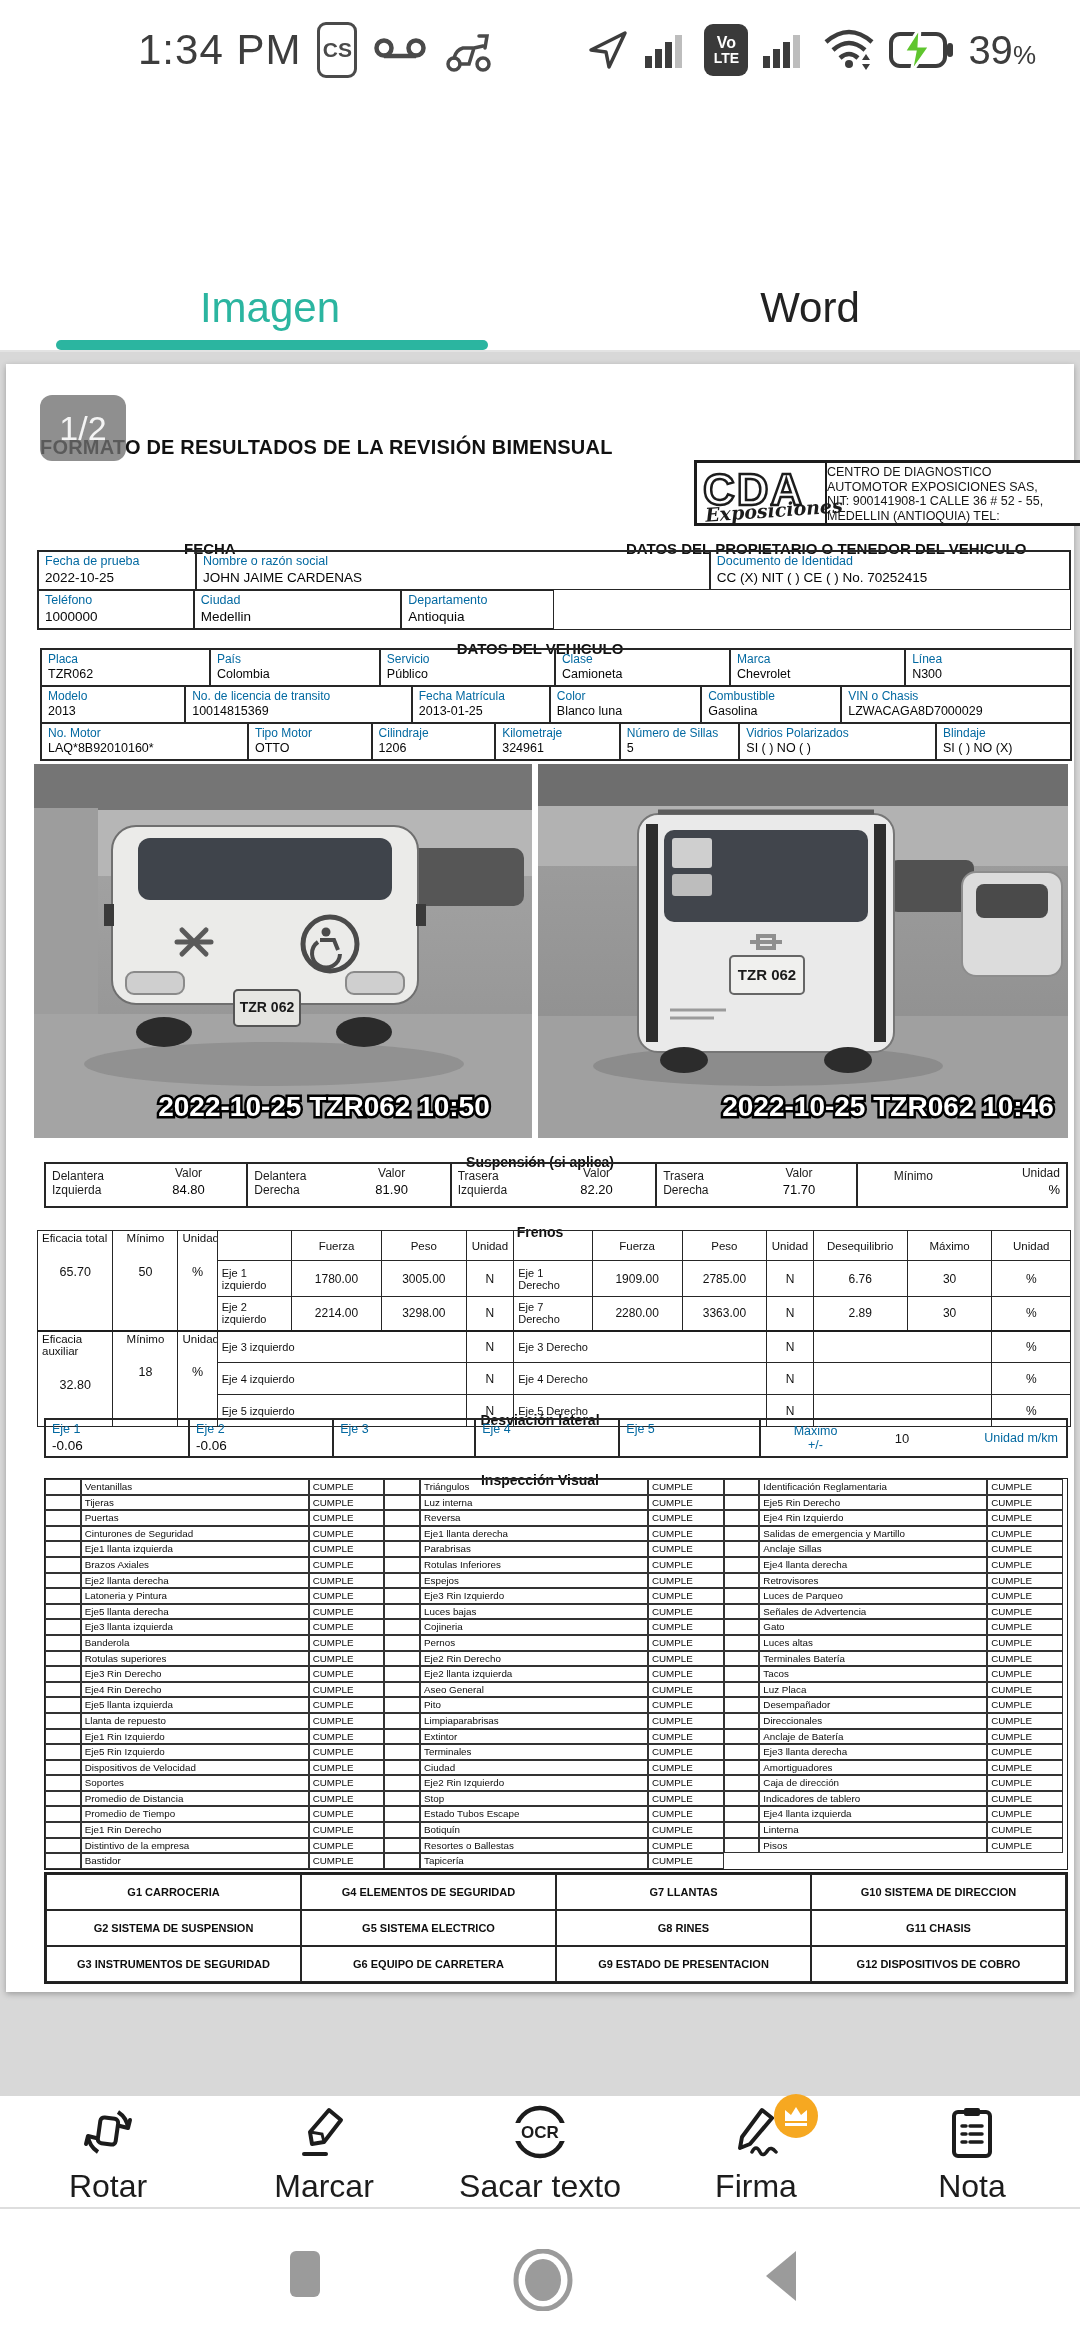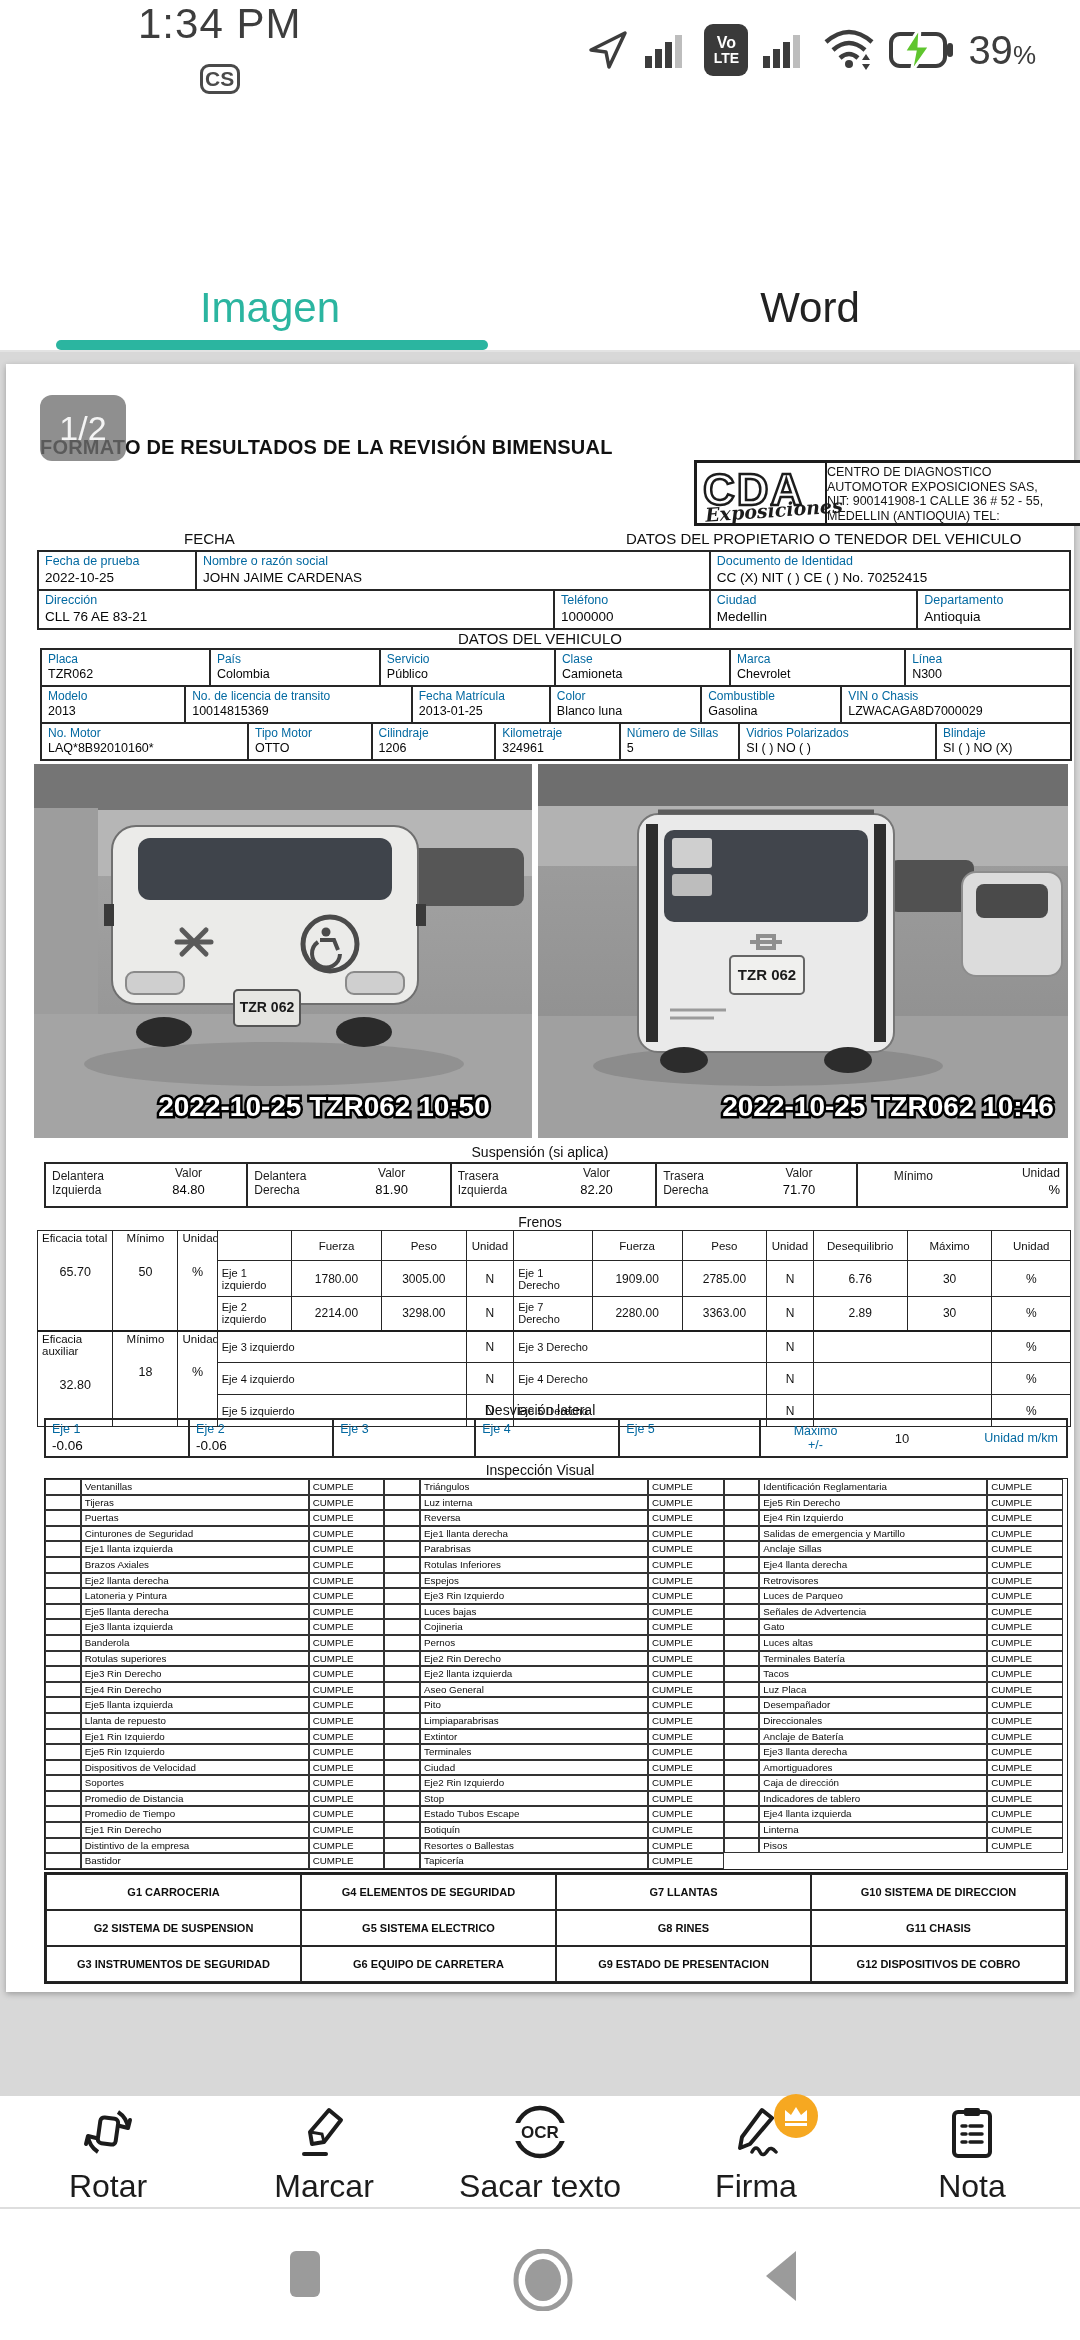--- a/index.html
+++ b/index.html
@@ -2,21 +2,21 @@
 <html><head>
 <meta charset="utf-8">
 <style>
   * { box-sizing: border-box; margin: 0; padding: 0; }
   html,body { width:1080px; height:2340px; font-family:"Liberation Sans",sans-serif; background:#fff; overflow:hidden; }
   .abs { position:absolute; }
   #screen { position:relative; width:1080px; height:2340px; background:#fff; }
 
   
   #statusbar { top:0; left:0; width:1080px; height:100px; background:#fff; }
-  .sb-left { position:absolute; left:138px; top:0; height:100px; display:flex; align-items:center; gap:16px;flex-direction:column; }
+  .sb-left { position:absolute; left:138px; top:0; height:100px; display:flex; align-items:center; gap:16px; }
   .sb-right { position:absolute; right:44px; top:0; height:100px; display:flex; align-items:center; gap:13px; }
   .sb-time { font-size:42px; color:#3d3d3d; letter-spacing:1px; }
   .cs-badge { width:40px; height:56px; border:3px solid #4a4a4a; border-radius:9px; color:#4a4a4a; font-size:21px; font-weight:bold; display:flex; align-items:center; justify-content:center; }
   .volte { width:44px; height:52px; background:#3a3a3a; border-radius:9px; color:#fff; display:flex; flex-direction:column; align-items:center; justify-content:center; line-height:1; }
   .volte span:first-child { font-size:16px; font-weight:bold; }
   .volte span:last-child { font-size:14px; font-weight:bold; }
   .batt-pct { font-size:40px; color:#3d3d3d; }
   .batt-pct small { font-size:26px; }
 
   
@@ -38,21 +38,21 @@
   #page { position:absolute; left:6px; top:12px; width:1068px; height:1628px; background:#fff; box-shadow:0 2px 6px rgba(0,0,0,.28); color:#161616; }
   .page-badge { position:absolute; left:34px; top:31px; width:86px; height:66px; background:rgba(112,112,112,.78); border-radius:12px; color:#f4f4f4; font-size:34px; display:flex; align-items:center; justify-content:center; z-index:5; }
   .scan-title { position:absolute; left:34px; top:72px; font-size:20px; font-weight:bold; letter-spacing:.2px; color:#111; }
 
   .cda-box { position:absolute; left:688px; top:96px; width:412px; height:66px; border:3px solid #1c1c1c; display:flex; overflow:hidden; background:#fff; }
   .cda-logo { position:relative; width:128px; flex:none; }
   .cda-word { position:absolute; left:6px; top:2px; font-size:44px; font-weight:bold; letter-spacing:2px; color:#fff; -webkit-text-stroke:2.5px #1c1c1c; }
   .cda-script { position:absolute; left:8px; top:36px; font-family:"DejaVu Serif",serif; font-style:italic; font-size:19px; font-weight:bold; color:#1c1c1c; transform:rotate(-4deg); white-space:nowrap; }
   .cda-text { flex:1; border-left:2px solid #1c1c1c; padding:2px 0; font-size:12.5px; line-height:14.5px; color:#151515; }
 
-  .sec-h { position:absolute; font-weight:normal; font-size:15px; color:#101010; white-space:nowrap; }
+  .sec-h { position:absolute; font-weight:bold; font-size:15px; color:#101010; white-space:nowrap;margin-top:10px; }
 
   
   .trow { display:flex; width:100%; }
   .tcell { border:1.5px solid #262626; padding:2px 6px 1px; overflow:hidden; }
   .lbl { font-size:12.5px; color:#0369a1; }
   .val { font-size:13.5px; color:#060606; margin-top:2px; white-space:nowrap; }
 
   #owner-table { position:absolute; left:31px; top:186px; width:1034px; border:1px solid #262626; }
   #owner-table .trow { height:39px; }
   #vehicle-header { left:0; top:266px; width:1068px; text-align:center; }
@@ -242,24 +242,20 @@
           <div class="tcell" style="width:49.8%">
             <div class="lbl">Nombre o razón social</div>
               <div class="val">JOHN JAIME CARDENAS</div>
           </div>
           <div class="tcell" style="width:34.9%">
             <div class="lbl">Documento de Identidad</div>
               <div class="val">CC (X) NIT ( ) CE ( ) No. 70252415</div>
           </div>
         </div>
         <div class="trow">
-          <div class="tcell" style="width:50%">
-            <div class="lbl">Dirección</div>
-              <div class="val">CLL 76 AE 83-21</div>
-          </div>
           <div class="tcell" style="width:15.1%">
             <div class="lbl">Teléfono</div>
               <div class="val">1000000</div>
           </div>
           <div class="tcell" style="width:20.1%">
             <div class="lbl">Ciudad</div>
               <div class="val">Medellin</div>
           </div>
           <div class="tcell" style="width:14.8%">
             <div class="lbl">Departamento</div>

